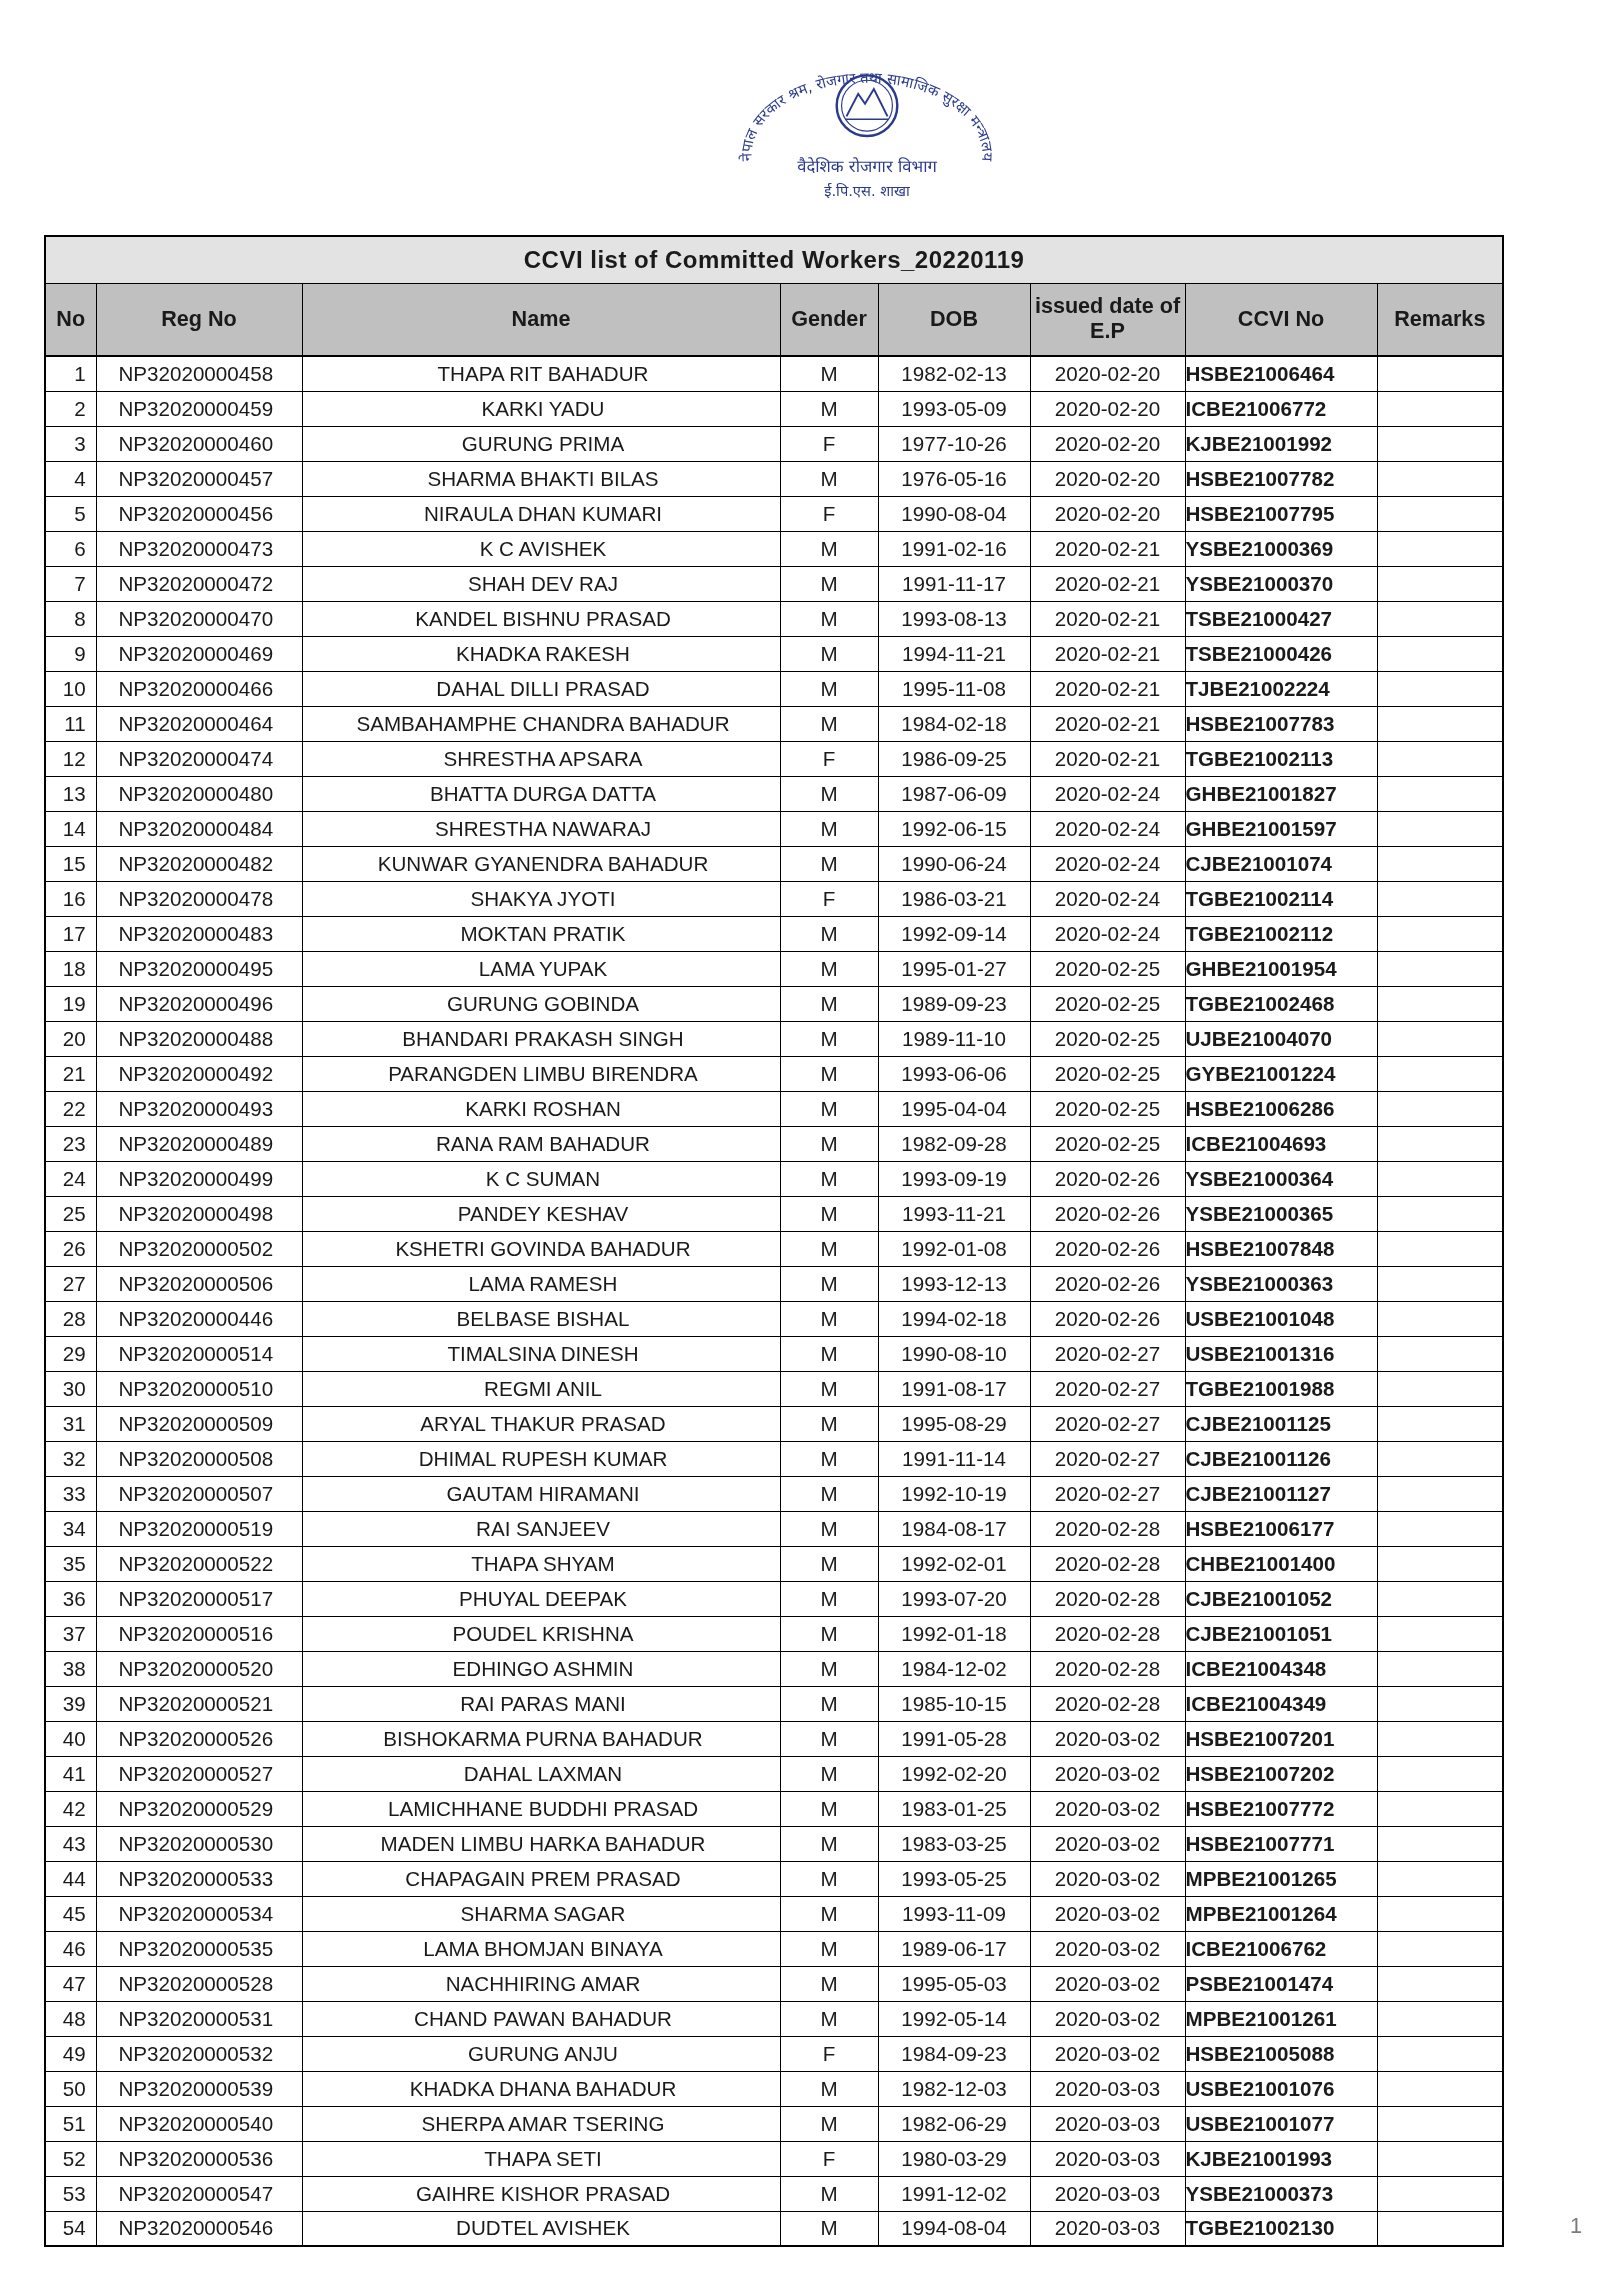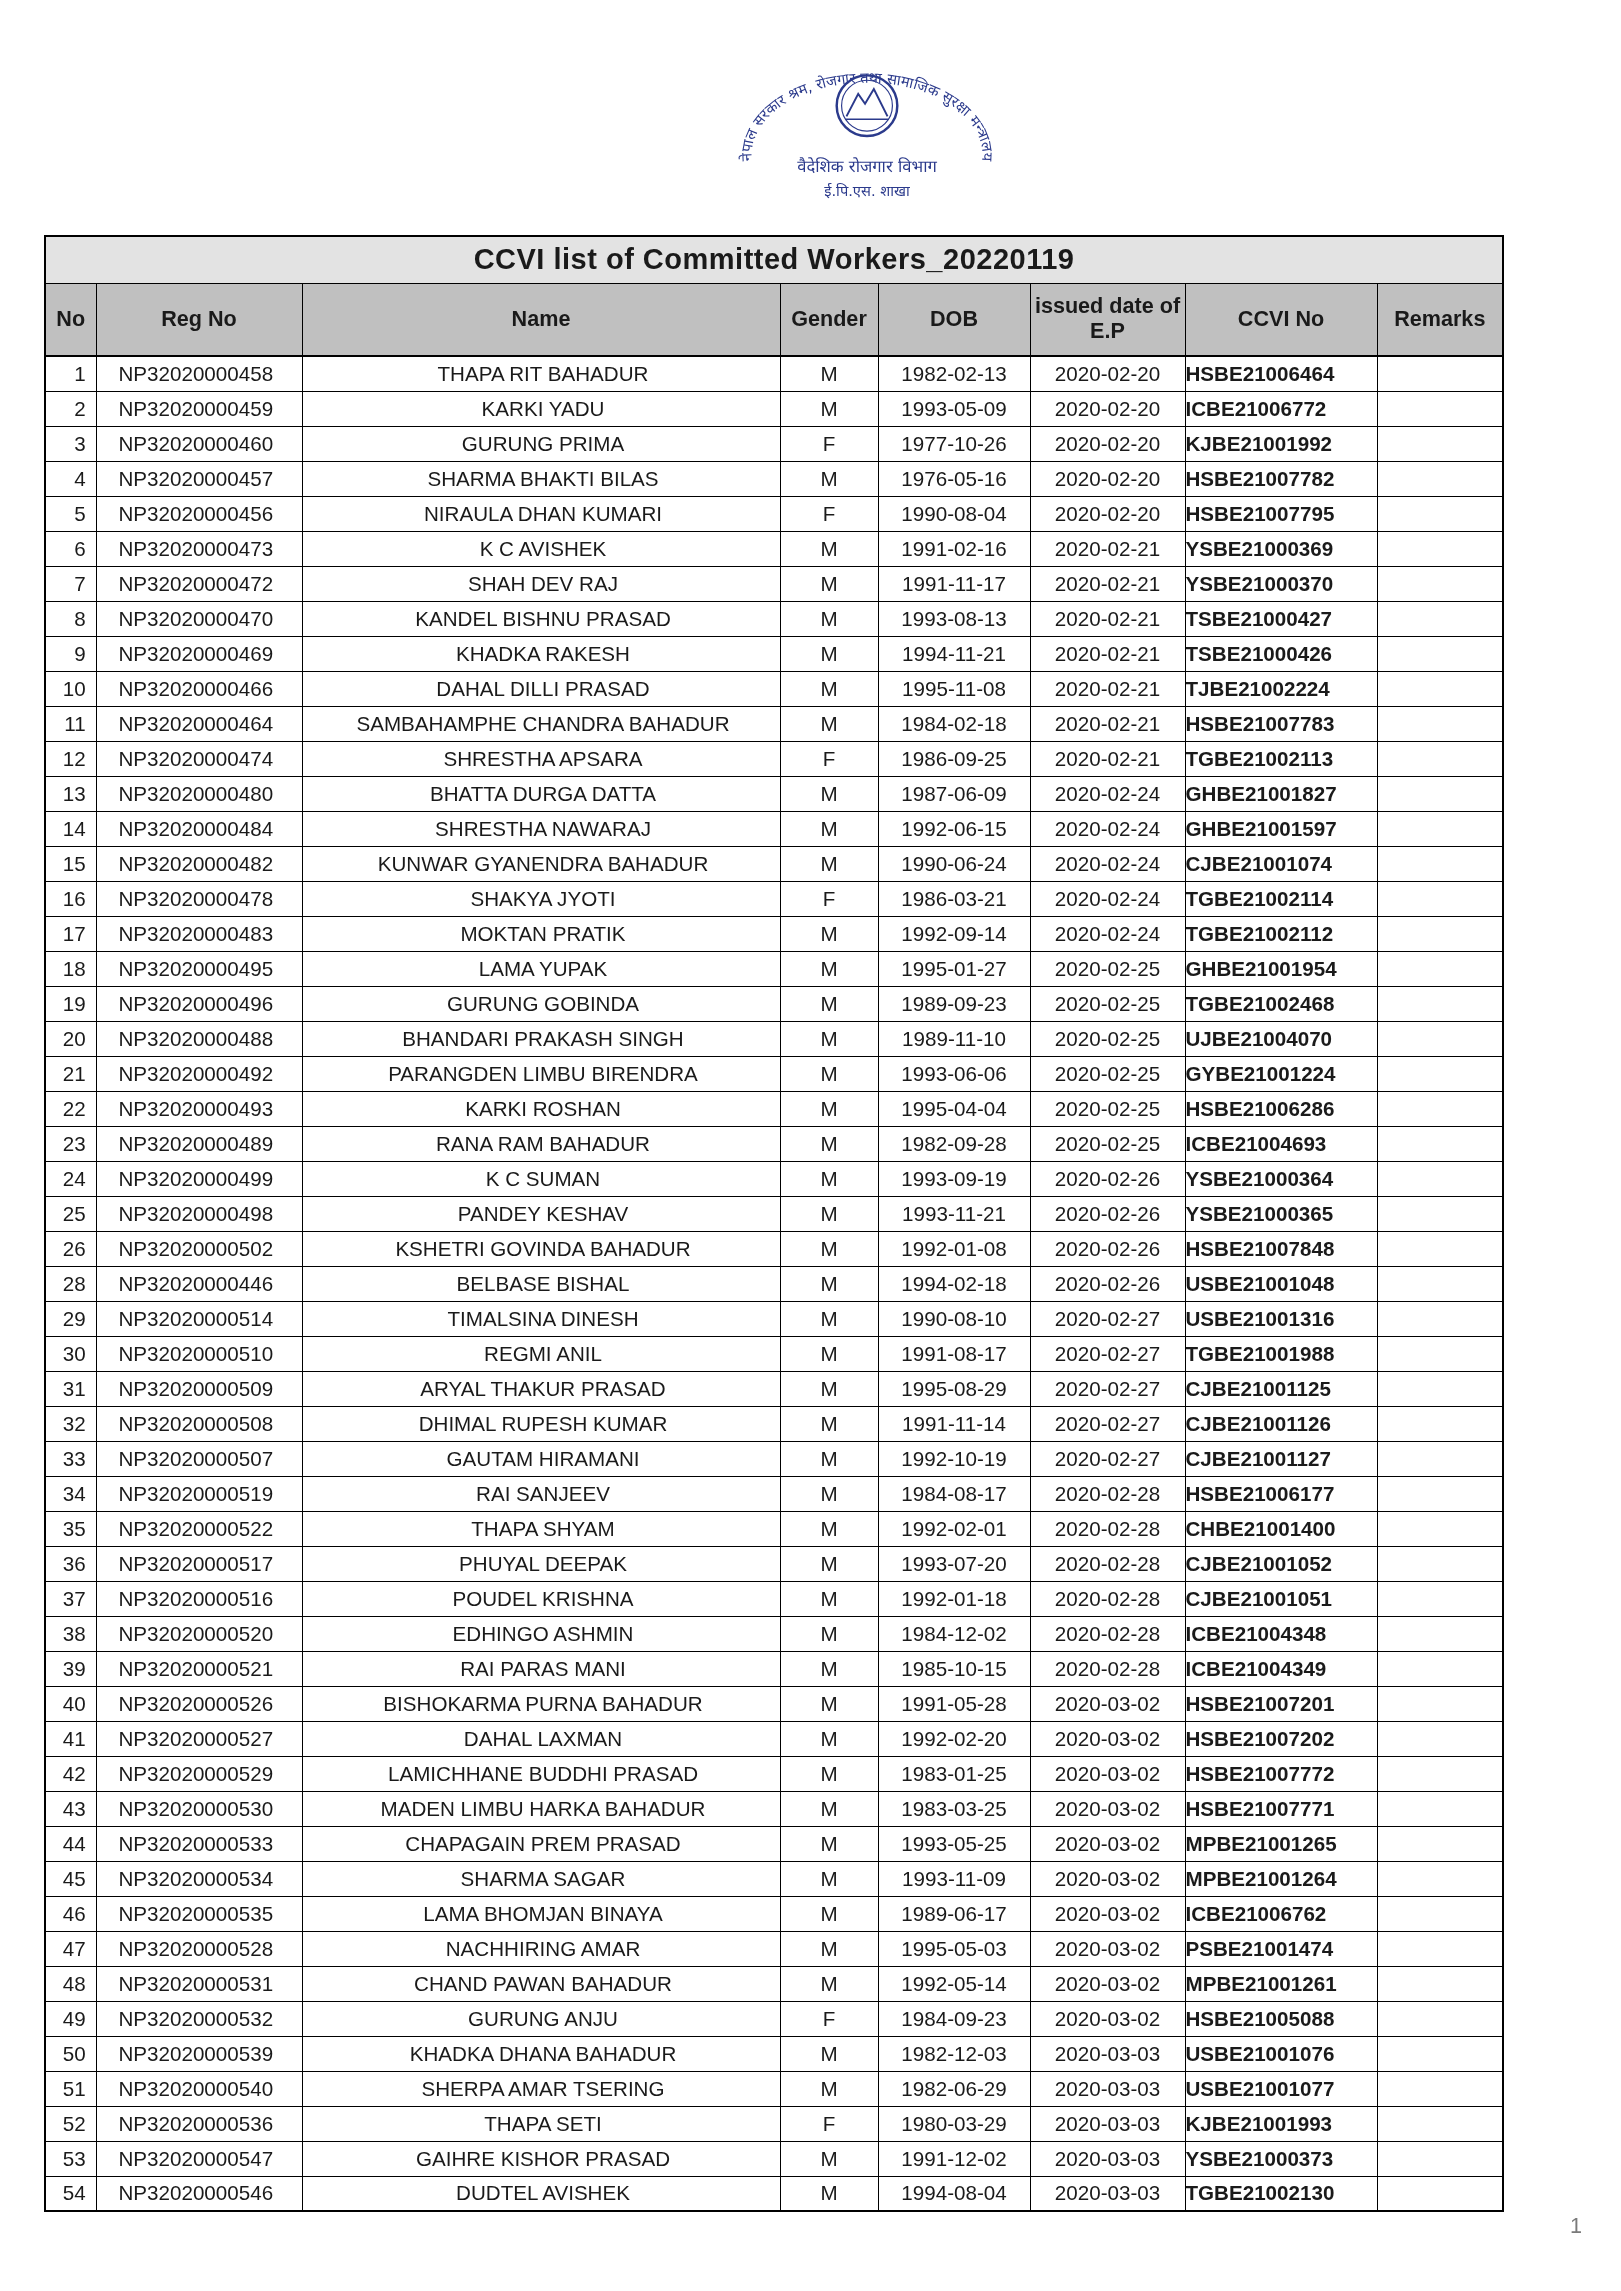--- a/index.html
+++ b/index.html
@@ -25,21 +25,21 @@
     border:2.9px solid #000;
   }
   table.ccvi th, table.ccvi td {
     border:1px solid #000;
     overflow:hidden;
     color:#1a1a1a;
   }
   th.title-cell {
     height:47px;
     background:#e3e3e3;
-    font-size:29px;
+    font-size:24px;
     font-weight:bold;
     text-align:center;
     letter-spacing:0.5px;
     border-bottom:2px solid #000;
     white-space:nowrap;
   }
   tr.hdr-row th {
     height:73px;
     background:#c0c0c0;
     font-size:21.6px;
@@ -375,20 +375,30 @@
           <td class="col0">26</td>
           <td class="col1">NP32020000502</td>
           <td class="col2">KSHETRI GOVINDA BAHADUR</td>
           <td class="col3">M</td>
           <td class="col4">1992-01-08</td>
           <td class="col5">2020-02-26</td>
           <td class="col6">HSBE21007848</td>
           <td class="col7"></td>
         </tr>
         <tr>
+          <td class="col0">27</td>
+          <td class="col1">NP32020000506</td>
+          <td class="col2">LAMA RAMESH</td>
+          <td class="col3">M</td>
+          <td class="col4">1993-12-13</td>
+          <td class="col5">2020-02-26</td>
+          <td class="col6">YSBE21000363</td>
+          <td class="col7"></td>
+        </tr>
+        <tr>
           <td class="col0">28</td>
           <td class="col1">NP32020000446</td>
           <td class="col2">BELBASE BISHAL</td>
           <td class="col3">M</td>
           <td class="col4">1994-02-18</td>
           <td class="col5">2020-02-26</td>
           <td class="col6">USBE21001048</td>
           <td class="col7"></td>
         </tr>
         <tr>

